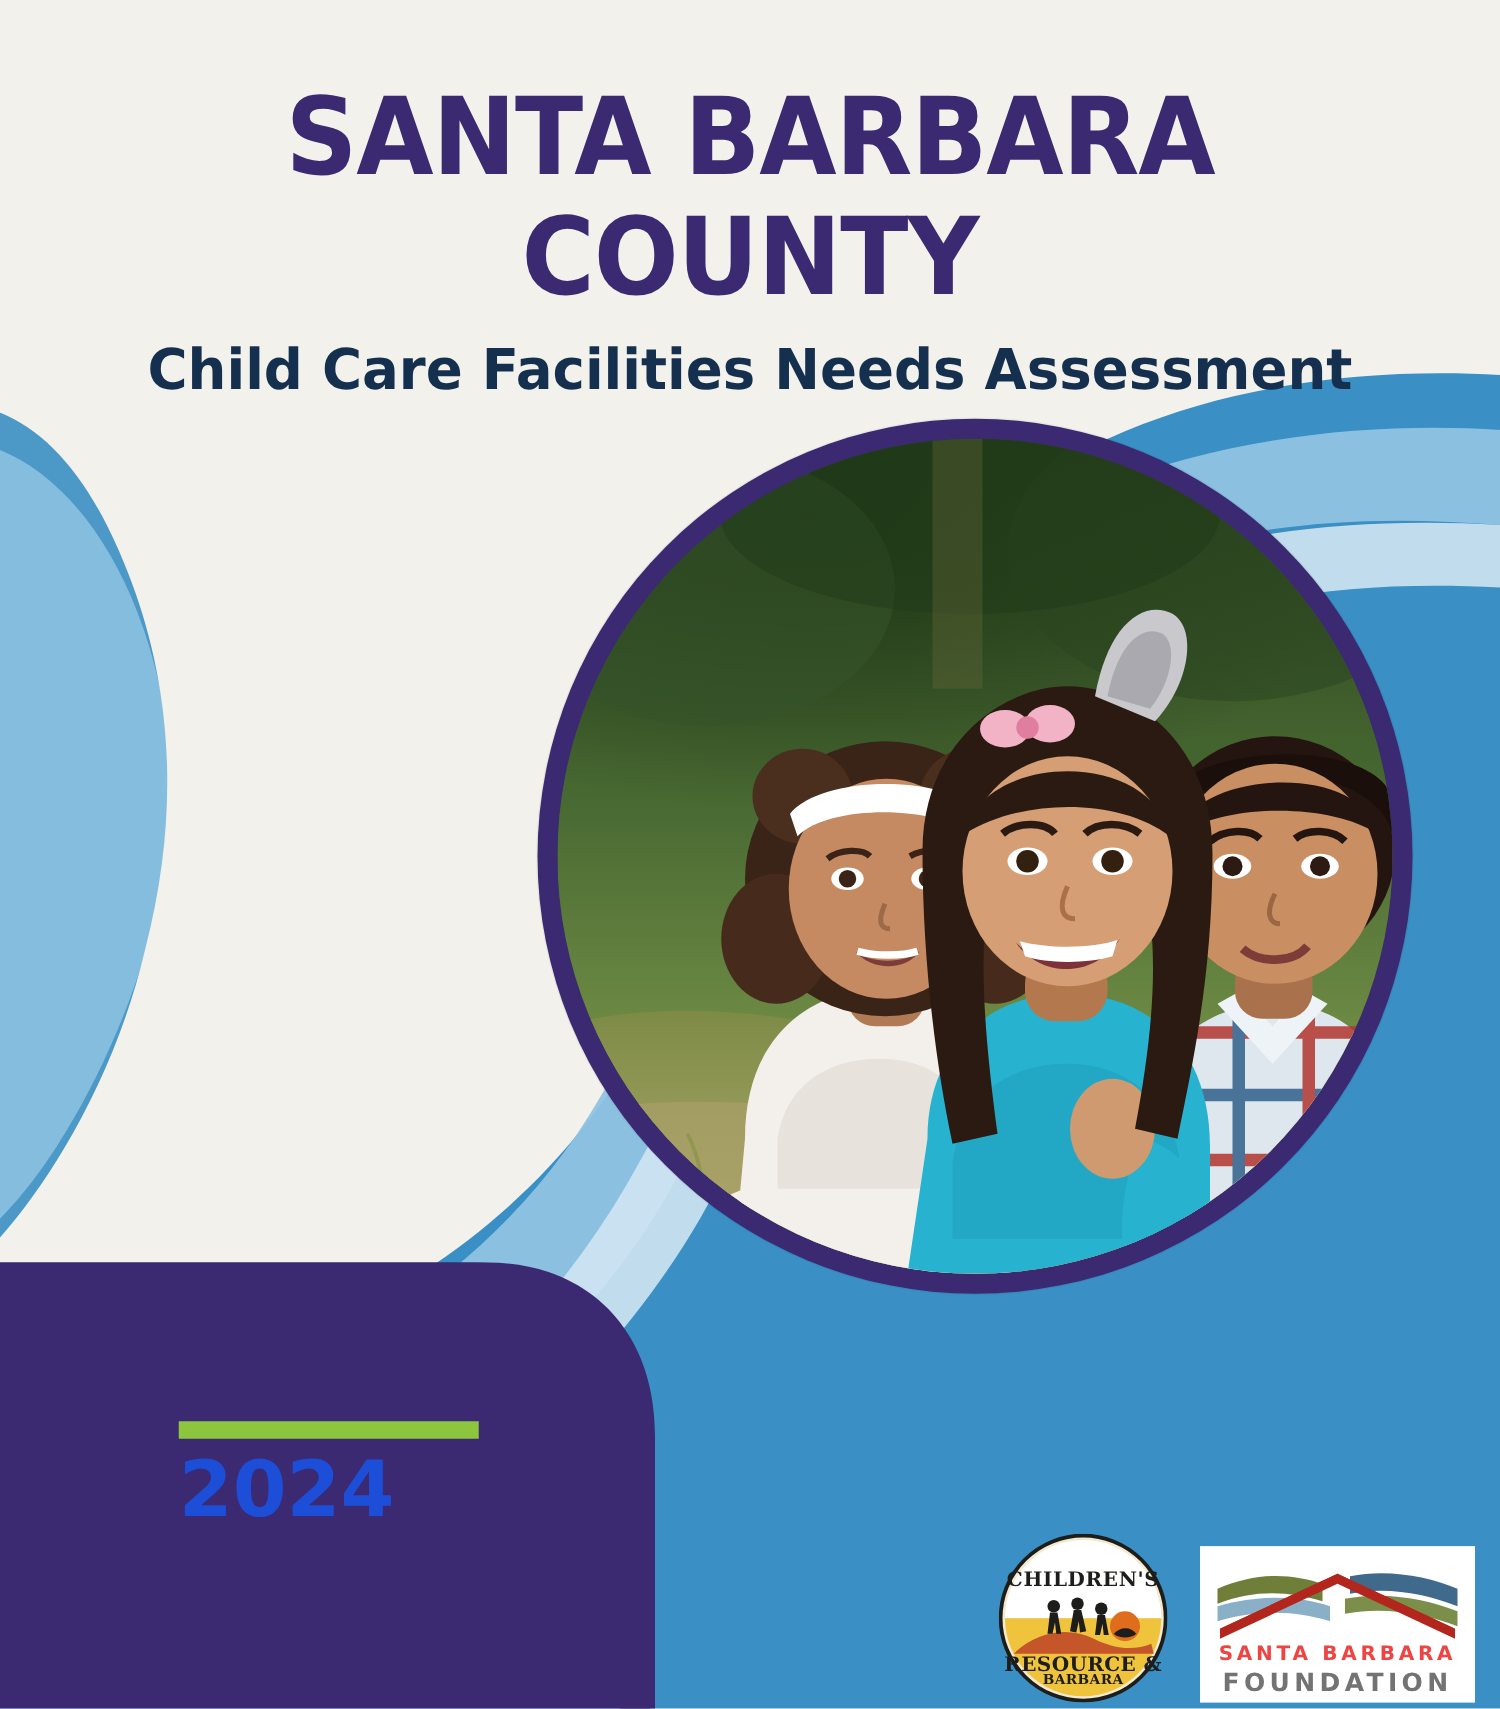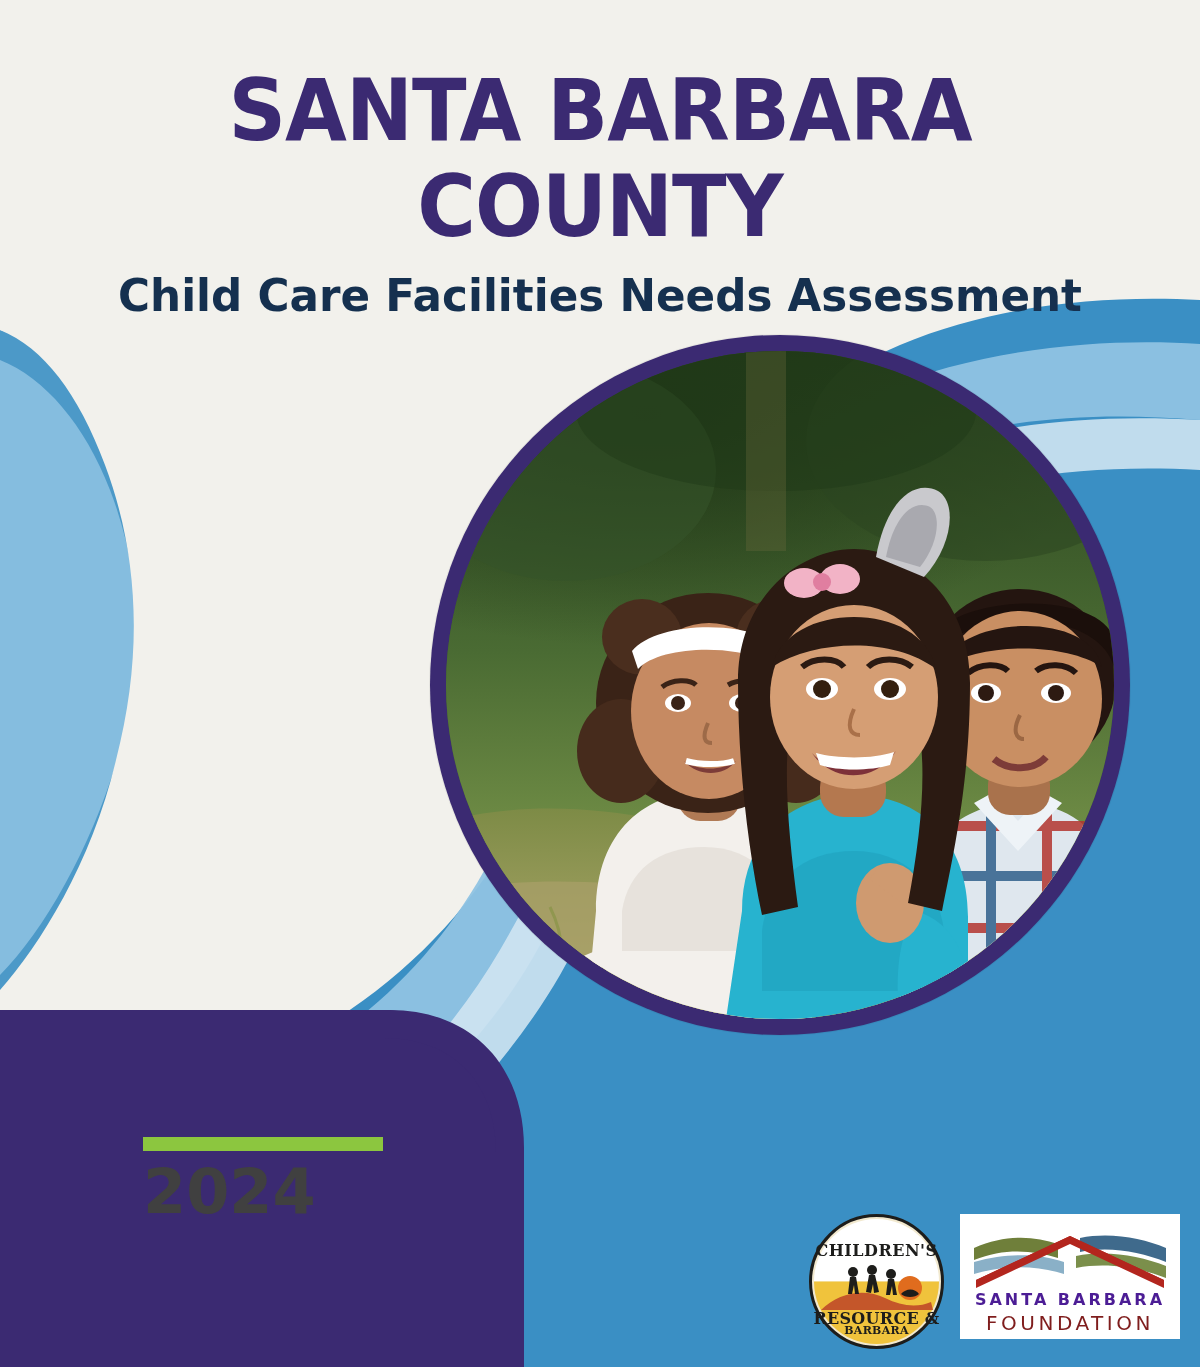--- a/index.html
+++ b/index.html
@@ -100,32 +100,33 @@
     width: 240px;
     height: 14px;
     background: #8cc63f;
     margin: 12px 0 6px 10px;
   }
   .date-year {
     font-family: "DejaVu Sans", sans-serif;
     font-weight: bold;
     font-size: 62px;
     line-height: 70px;
-    color: #404040;
+    color: #1d4ed8;
     margin: 0 0 0 10px;
   }
 
   
   .logos {
     position: absolute;
     right: 48px;
-    bottom: 18px;
+    bottom: 5px;
     z-index: 8;
     display: flex;
-    gap: 16px;
+    align-items: flex-end;
+    gap: 26px;
   }
   .logo-crr {
     width: 135px;
     height: 135px;
     position: relative;
   }
   .logo-sbf {
     width: 220px;
     height: 125px;
     background: #ffffff;
@@ -136,28 +137,28 @@
     left: 0;
     width: 220px;
     text-align: center;
     font-family: "DejaVu Sans", sans-serif;
   }
   .sbf-line1 {
     top: 76px;
     font-size: 16px;
     letter-spacing: 3px;
     font-weight: bold;
-    color: #4c1d95;
+    color: #ef4444;
   }
   .sbf-line2 {
     top: 97px;
     font-size: 20px;
     letter-spacing: 3.5px;
-    font-weight: normal;
-    color: #7f1d1d;
+    font-weight: bold;
+    color: #737373;
   }
   .crr-text {
     position: absolute;
     width: 135px;
     text-align: center;
     font-family: "DejaVu Serif", serif;
     font-weight: bold;
     color: #1d1d1b;
   }
   .crr-top { top: 27px; font-size: 16px; letter-spacing: 0.5px; }

